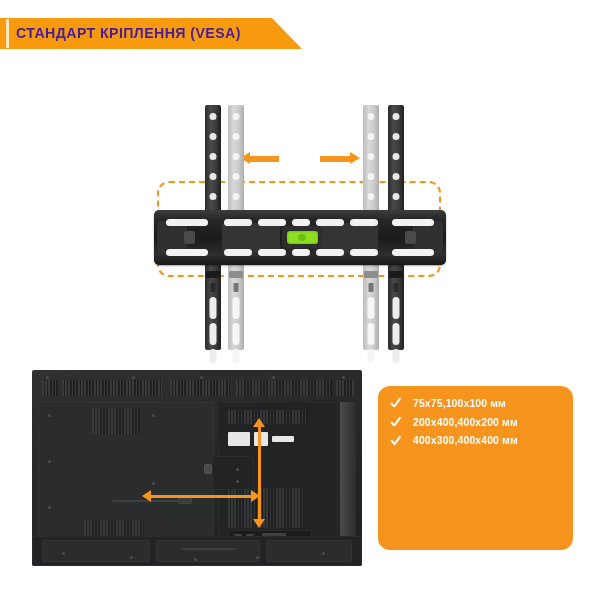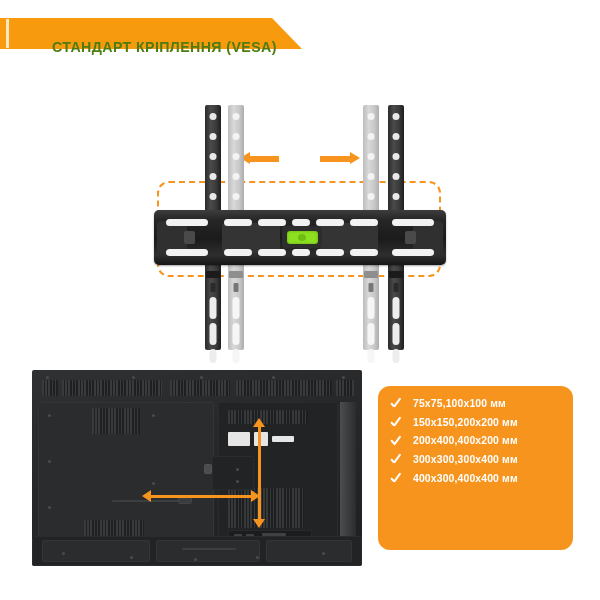--- a/index.html
+++ b/index.html
@@ -16,24 +16,23 @@
   .ribbon{
     position:absolute;left:0;top:18px;width:302px;height:31px;
     background:#F79A0E;
     clip-path:polygon(0 0, 272px 0, 302px 31px, 0 31px);
     display:flex;align-items:center;
   }
   .ribbon-tick{
     position:absolute;left:6px;top:19px;width:3px;height:29px;background:#ffffff;opacity:.75;
   }
   .ribbon-text{
-    position:absolute;left:16px;top:32px;height:31px;line-height:31px;
-    color:#4d7c0f;font-size:14.2px;font-weight:bold;letter-spacing:.4px;
+    position:absolute;left:16px;top:18px;height:31px;line-height:31px;
+    color:#4c1d95;font-size:14.2px;font-weight:bold;letter-spacing:.4px;
     white-space:nowrap;
-    margin-left:36px;
   }
 
   
   .headline{
     position:absolute;left:0;top:74px;width:600px;text-align:center;
     font-size:19.5px;color:#3b3b3b;white-space:nowrap;
   }
   .headline b{font-weight:bold;color:#1f1f1f;}
   .headline span.light{font-weight:normal;color:#4a4a4a;}
 
@@ -396,29 +395,21 @@
   </div>
 
   <div class="vesa-card">
     <div class="vesa-list">
       <div class="vesa-row">
         <span class="check"></span>
         <span class="vesa-txt">75x75,100x100 мм</span>
       </div>
       <div class="vesa-row">
         <span class="check"></span>
-        <span class="vesa-txt">150x150,200x200 мм</span>
-      </div>
-      <div class="vesa-row">
-        <span class="check"></span>
         <span class="vesa-txt">200x400,400x200 мм</span>
-      </div>
-      <div class="vesa-row">
-        <span class="check"></span>
-        <span class="vesa-txt">300x300,300x400 мм</span>
       </div>
       <div class="vesa-row">
         <span class="check"></span>
         <span class="vesa-txt">400x300,400x400 мм</span>
       </div>
     </div>
   </div>
 
 </div>
 

